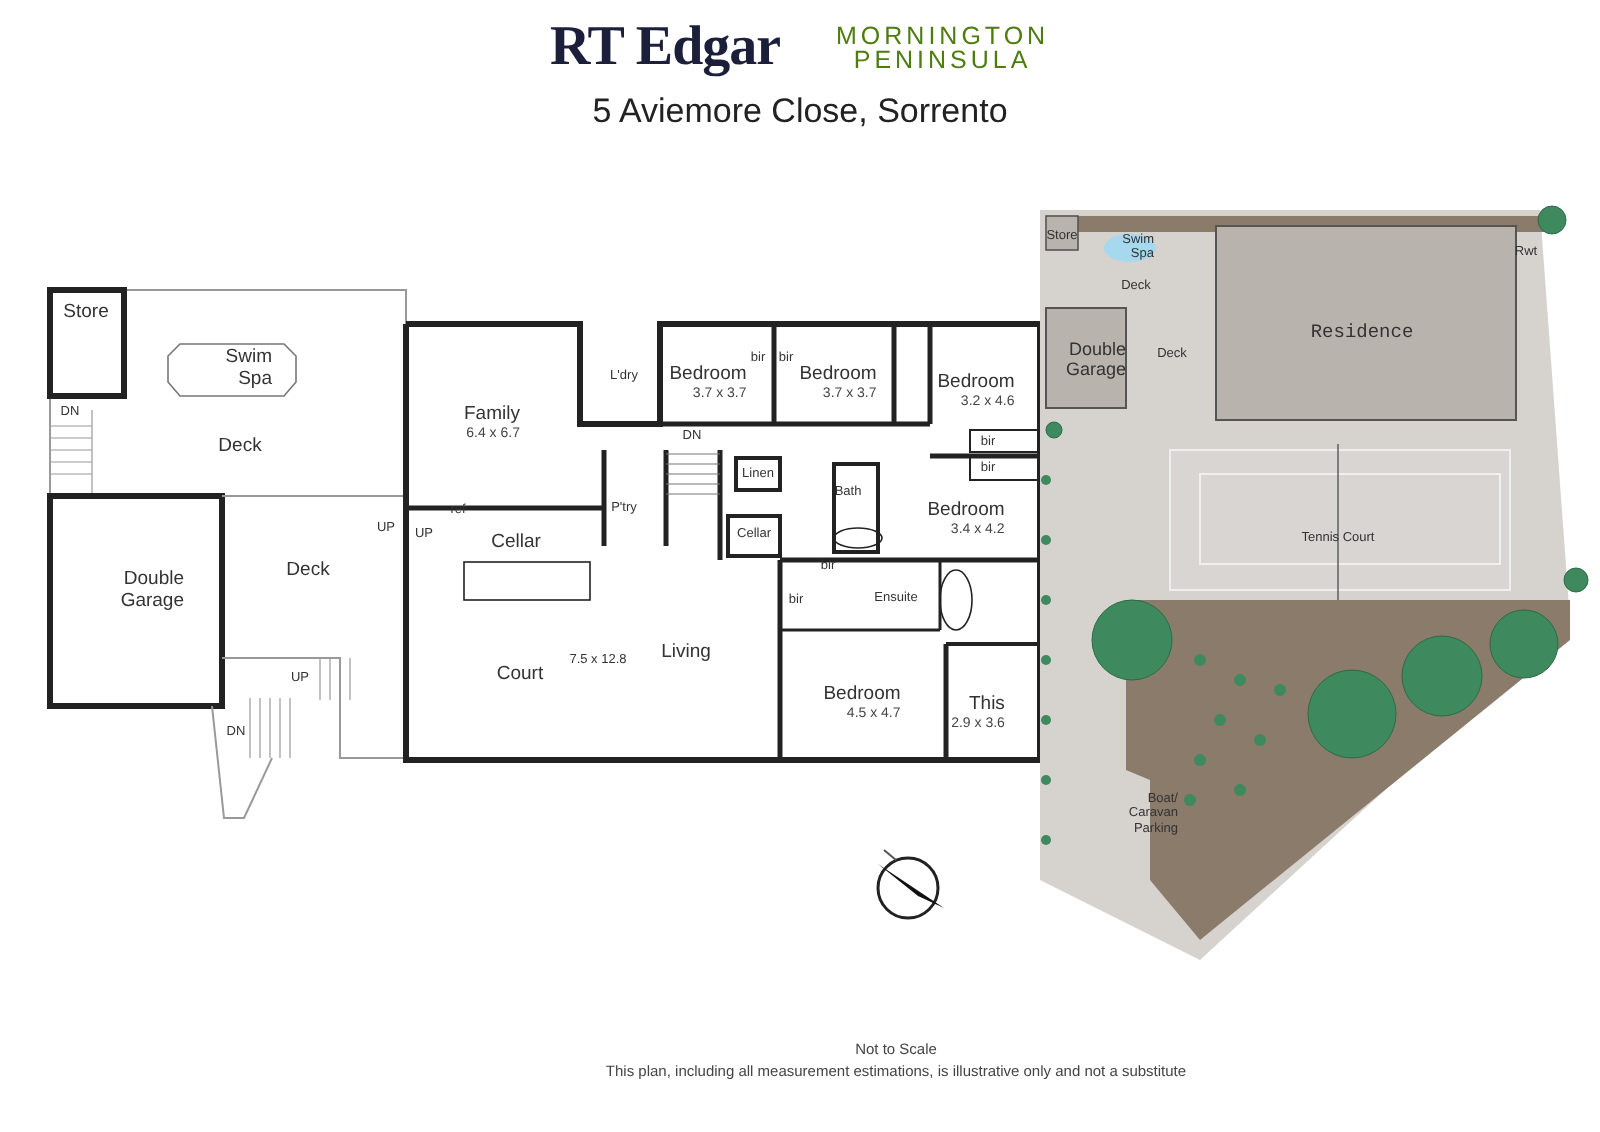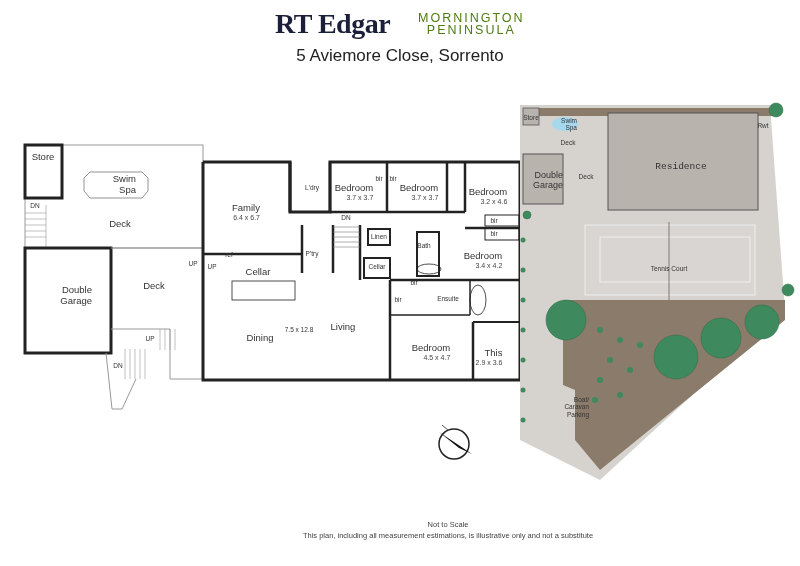--- a/index.html
+++ b/index.html
@@ -171,21 +171,21 @@
 <div class="lbl" style="left:483px;top:260px;">
   <span>Bedroom</span>
   <span class="dim">3.4 x 4.2</span>
 </div>
 <div class="lbl" style="left:258px;top:272px;">Cellar</div>
 <div class="lbl sm" style="left:312px;top:254px;">P'try</div>
 <div class="lbl sm" style="left:379px;top:237px;">Linen</div>
 <div class="lbl sm" style="left:377px;top:267px;">Cellar</div>
 <div class="lbl sm" style="left:424px;top:246px;">Bath</div>
 <div class="lbl sm" style="left:448px;top:299px;">Ensuite</div>
-<div class="lbl" style="left:260px;top:338px;">Dining</div>
+<div class="lbl" style="left:260px;top:338px;">Court</div>
 <div class="lbl" style="left:343px;top:327px;">Living</div>
 <div class="lbl sm" style="left:299px;top:330px;">7.5 x 12.8</div>
 <div class="lbl" style="left:431px;top:352px;">
   <span>Bedroom</span>
   <span class="dim">4.5 x 4.7</span>
 </div>
 <div class="lbl" style="left:489px;top:357px;">
   <span>This</span>
   <span class="dim">2.9 x 3.6</span>
 </div>

